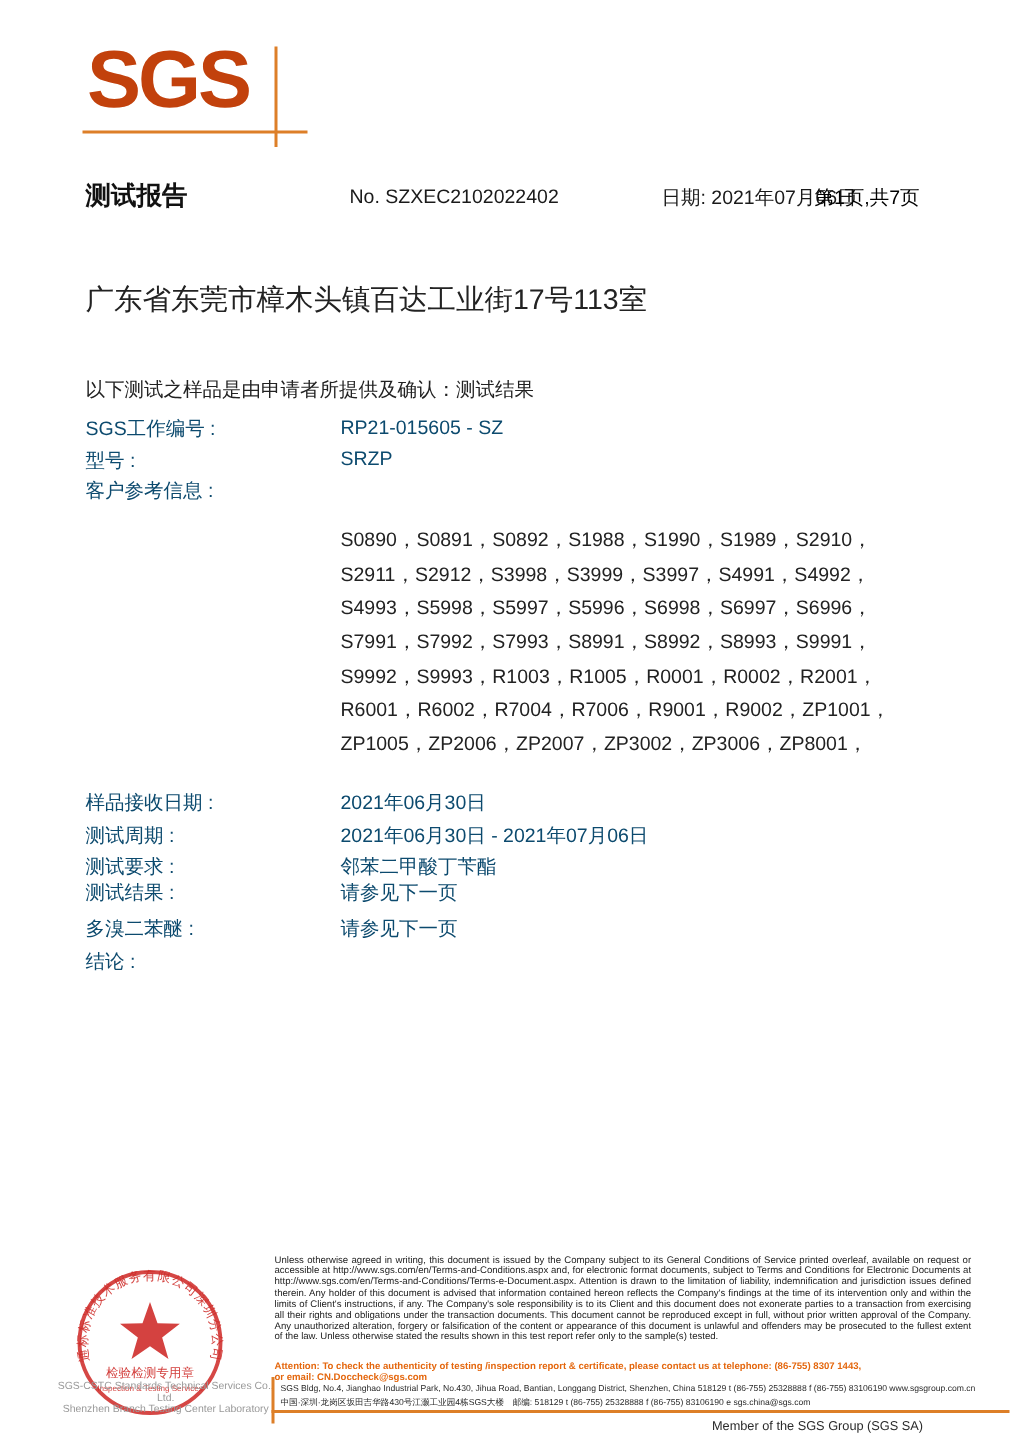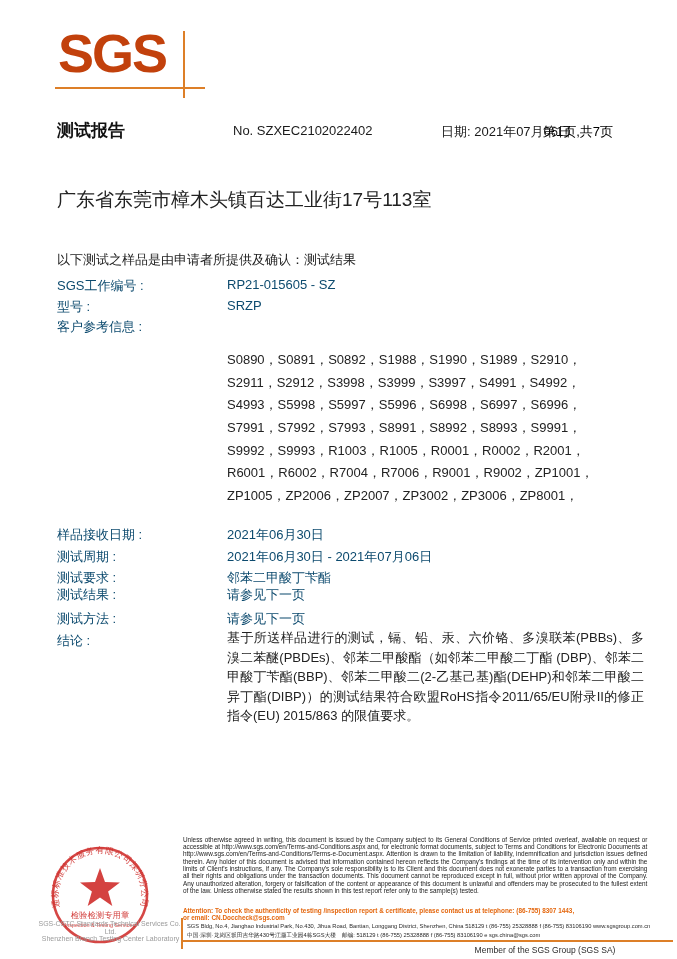--- a/index.html
+++ b/index.html
@@ -100,27 +100,26 @@
   </div>
   <div class="row" style="top:569px">
     <span class="lbl">测试要求 :</span>
     <span class="val">邻苯二甲酸丁苄酯</span>
   </div>
   <div class="row" style="top:586px">
     <span class="lbl">测试结果 :</span>
     <span class="val">请参见下一页</span>
   </div>
   <div class="row" style="top:610px">
-    <span class="lbl">测试方法 :</span>
+    <span class="lbl">多溴二苯醚 :</span>
     <span class="val">请参见下一页</span>
   </div>
   <div class="row" style="top:632px">
     <span class="lbl">结论 :</span>
   </div>
-  <div class="conclusion-text">基于所送样品进行的测试，镉、铅、汞、六价铬、多溴联苯(PBBs)、多溴二苯醚(PBDEs)、邻苯二甲酸酯（如邻苯二甲酸二丁酯 (DBP)、邻苯二甲酸丁苄酯(BBP)、邻苯二甲酸二(2-乙基己基)酯(DEHP)和邻苯二甲酸二异丁酯(DIBP)）的测试结果符合欧盟RoHS指令2011/65/EU附录II的修正指令(EU) 2015/863 的限值要求。</div>
 
   <svg class="stamp-svg" viewBox="0 0 104 104">
     <defs>
       <path id="ringPath" d="M 52,94 A 42,42 0 1 1 52.01,94" fill="none"></path>
     </defs>
     <circle cx="52" cy="52" r="47" fill="none" stroke="#cf2e2b" stroke-width="2.6" opacity="0.88"></circle>
     <polygon fill="#cf2e2b" opacity="0.9" points="52,25 57,39.1 71.9,39.5 60.1,48.6 64.3,63 52,54.5 39.7,63 43.9,48.6 32,39.5 47,39.1"></polygon>
     <text font-size="8.6" fill="#cf2e2b" opacity="0.9" letter-spacing="0.6" text-anchor="middle">
       <textPath href="#ringPath" startOffset="50%">通标标准技术服务有限公司深圳分公司</textPath>
     </text>

